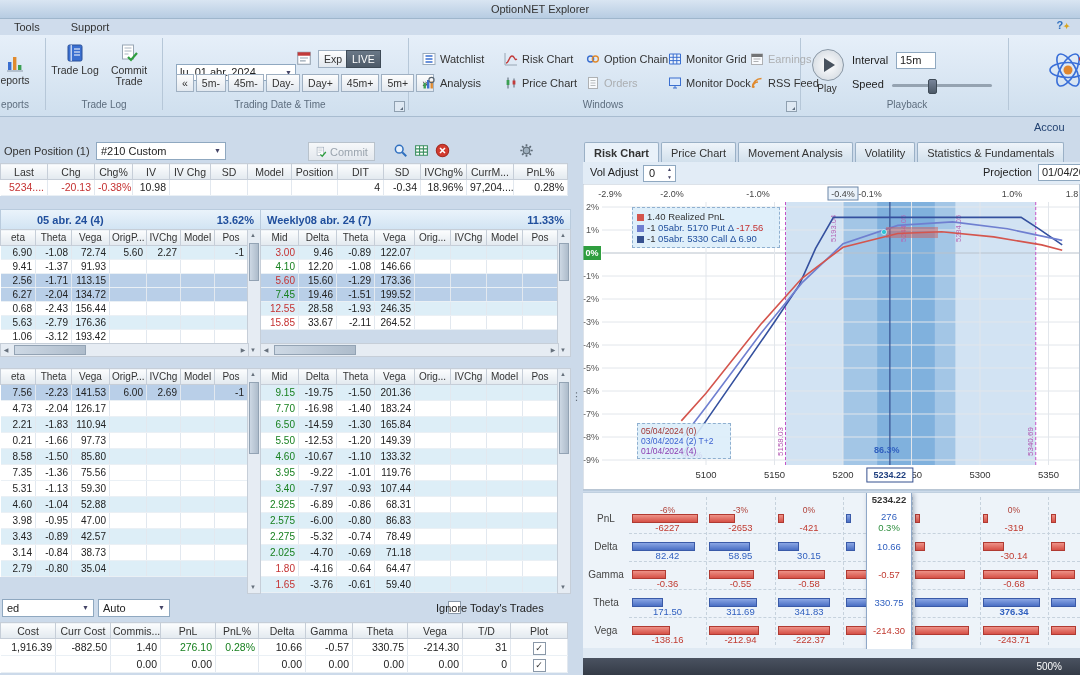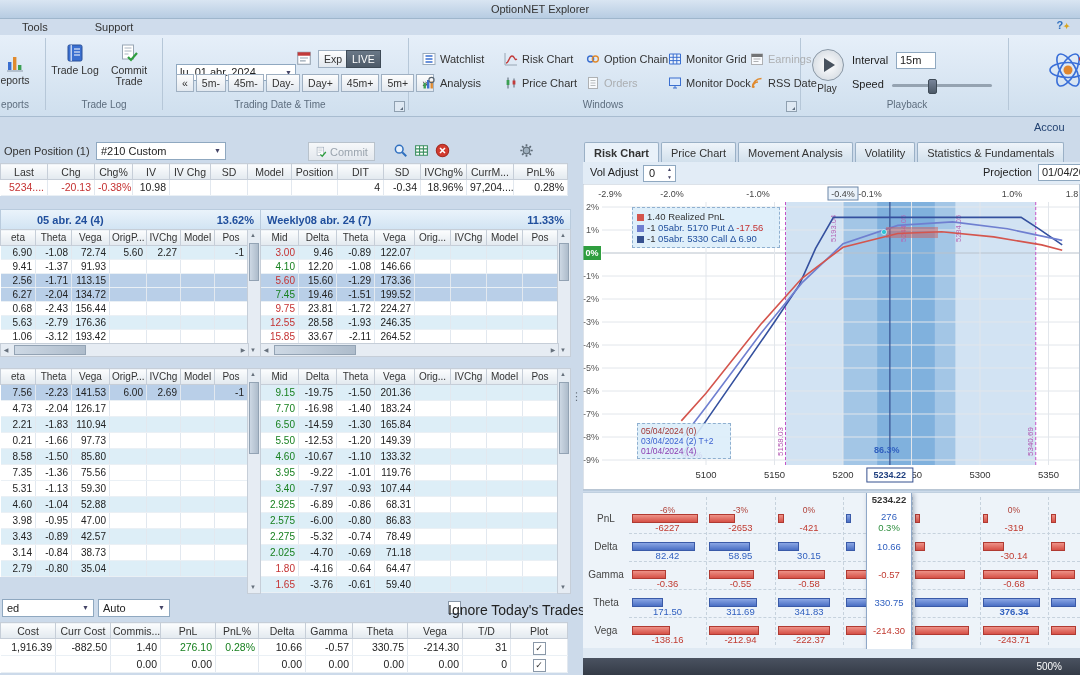--- a/index.html
+++ b/index.html
@@ -4,21 +4,21 @@
 <style>
 html,body{margin:0;padding:0}
 body{position:relative;width:1080px;height:675px;overflow:hidden;background:#ccdaea;
  font-family:"Liberation Sans",sans-serif;font-size:11px;color:#222;}
 .abs{position:absolute}
 .red{color:#c43131}.green{color:#17801f}.blue{color:#1f4e9c}
 
 .titlebar{left:0;top:0;width:1080px;height:18px;background:linear-gradient(#d9e5f2,#b7cce2);
  border-bottom:1px solid #9fb6cc;text-align:center;line-height:18px;color:#333}
 .menubar{left:0;top:19px;width:1080px;height:16px;background:#cfdcec}
-.menuitem{display:inline-block;padding:0 22px;line-height:16px;color:#333}
+.menuitem{display:inline-block;padding:0 14px;line-height:16px;color:#333}
 .helpq{position:absolute;right:10px;top:0;color:#2f6fbf;font-weight:bold}
 .helpq i{color:#d8a520;font-style:normal;font-size:8px}
 .ribbon{left:0;top:35px;width:1080px;height:81px;background:linear-gradient(#e6eff9,#cf
 dfee);background:linear-gradient(#e6eff9,#cfdfee);border-bottom:1px solid #a8bcd0}
 .gsep{position:absolute;top:3px;height:72px;width:1px;background:#b6c7d8}
 .glabel2{position:absolute;top:64px;font-size:10px;color:#5d6d7e;text-align:center}
 .launch{position:absolute;top:66px;width:9px;height:9px;border:1px solid #8fa0b0;background:#dfe9f3}
 .launch:after{content:"";position:absolute;right:1px;bottom:1px;border-left:3px solid transparent;border-bottom:3px solid #5d6d7e}
 .rb{position:absolute;display:inline-flex;align-items:center;gap:4px;height:18px;padding:0 4px;color:#333;white-space:nowrap}
 .rb .ic{width:14px;height:14px;flex:none}
@@ -300,21 +300,21 @@
       <span class="rb" style="position: relative; width: 74px;">
         <svg class="ic">
           <use href="#s-monitor"></use>
         </svg>
         <span>Monitor Dock</span>
       </span>
       <span class="rb" style="position: relative; width: 74px;">
         <svg class="ic">
           <use href="#s-rss"></use>
         </svg>
-        <span>RSS Date</span>
+        <span>RSS Feed</span>
       </span>
     </div>
   <div class="glabel2" style="left:418px;width:370px">Windows</div>
   <div class="launch" style="left:786px"></div>
 
   <div class="playbtn" style="left:812px;top:14px"></div>
   <div class="abs" style="left:808px;top:48px;width:38px;text-align:center;font-size:10px;color:#333">Play</div>
   <div class="abs" style="left:852px;top:19px">Interval</div>
   <div class="inp" style="left:896px;top:17px;width:32px">
     <span>15m</span><span class="dd">▼</span>
@@ -574,30 +574,20 @@
         <tr class="sel">
           <td class="green">7.45</td>
           <td>19.46</td>
           <td>-1.51</td>
           <td>199.52</td>
           <td></td>
           <td></td>
           <td></td>
           <td></td>
         </tr>
-        <tr class="r0">
-          <td class="red">9.75</td>
-          <td>23.81</td>
-          <td>-1.72</td>
-          <td>224.27</td>
-          <td></td>
-          <td></td>
-          <td></td>
-          <td></td>
-        </tr>
         <tr class="r1">
           <td class="red">12.55</td>
           <td>28.58</td>
           <td>-1.93</td>
           <td>246.35</td>
           <td></td>
           <td></td>
           <td></td>
           <td></td>
         </tr>
@@ -938,21 +928,21 @@
   <span class="sba" style="top:auto;bottom:0">▼</span>
 </div>
 
 <div class="selbox" style="left:2px;top:599px;width:82px">
   <span>ed</span><span class="dd">▼</span>
 </div>
 <div class="selbox" style="left:98px;top:599px;width:62px">
   <span>Auto</span><span class="dd">▼</span>
 </div>
 <span class="cbx abs" style="left:448px;top:601px"></span>
-<div class="abs" style="left:448px;top:602px;font-size:14px">Ignore Today's Trades</div>
+<div class="abs" style="left:436px;top:602px;font-size:11px">Ignore Today's Trades</div>
 
 <div class="abs" id="ttot" style="left:0;top:622px;width:567px">
     <table class="grid rh17">
       <colgroup>
         <col style="width: 55px;">
         <col style="width: 55px;">
         <col style="width: 50px;">
         <col style="width: 55px;">
         <col style="width: 43px;">
         <col style="width: 47px;">

